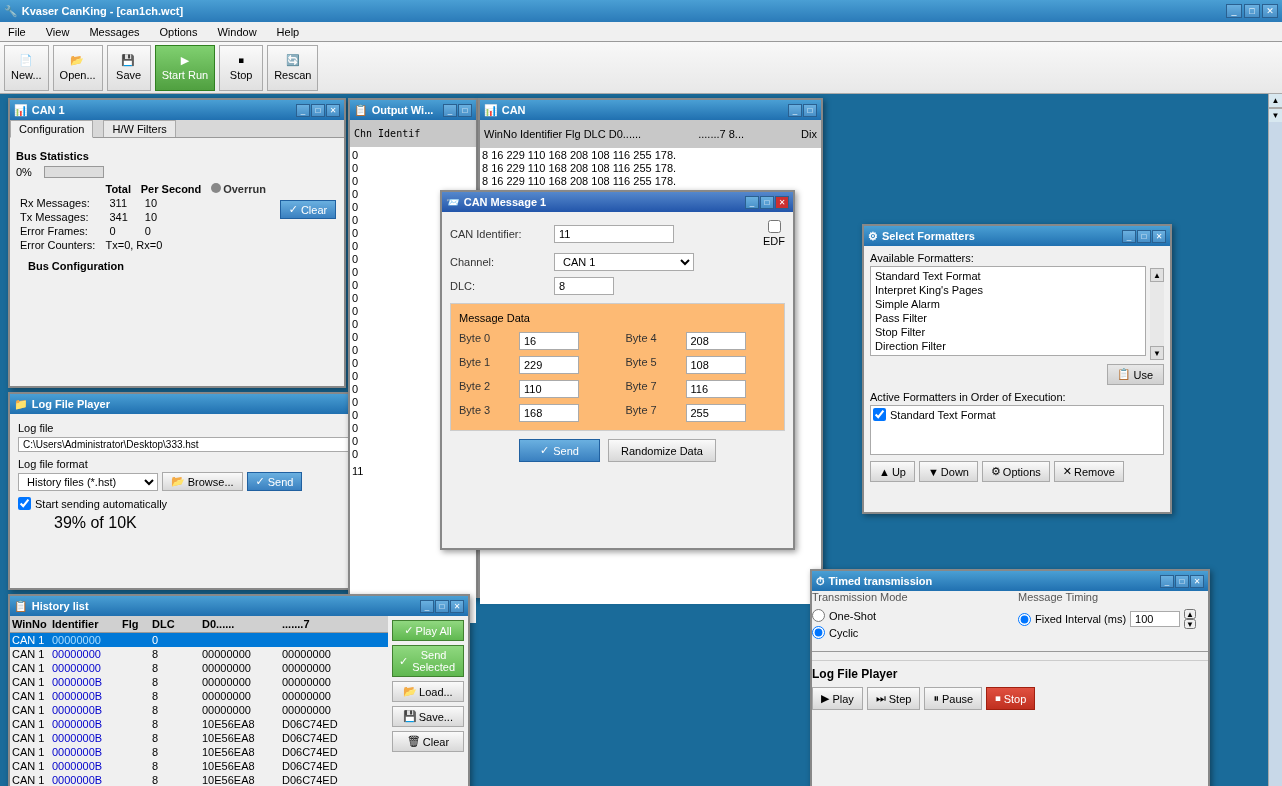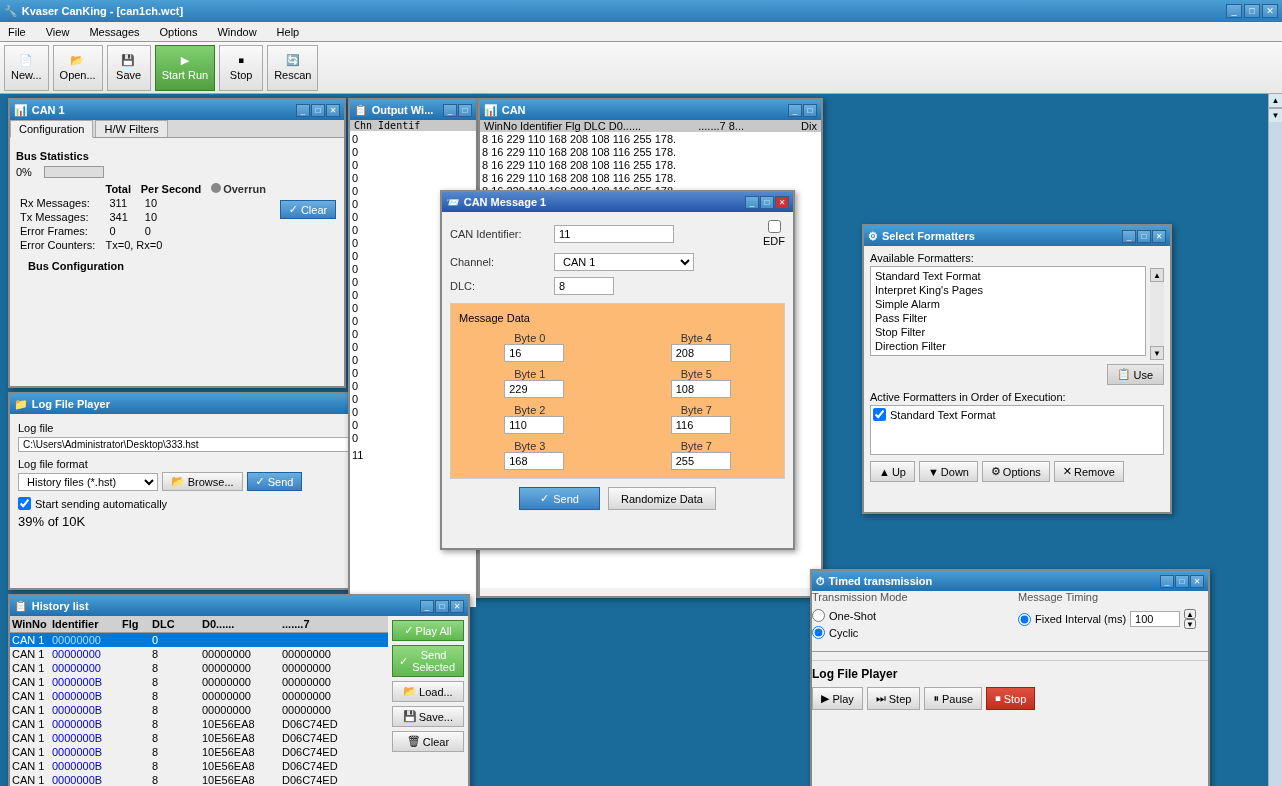--- a/index.html
+++ b/index.html
@@ -24,57 +24,57 @@
 
     
     .window { position: absolute; background: #f0f0f0; border: 2px solid #888; box-shadow: 2px 2px 6px rgba(0,0,0,0.4); }
     .window-titlebar { background: linear-gradient(to bottom, #4a9fd4, #2070b0); color: white; height: 20px; display: flex; align-items: center; justify-content: space-between; padding: 0 4px; font-size: 11px; font-weight: bold; cursor: move; }
     .window-titlebar-left { display: flex; align-items: center; gap: 4px; }
     .window-btns { display: flex; gap: 1px; }
     .win-btn { background: linear-gradient(to bottom, #6ab0e0, #4890c8); border: 1px solid #2a6090; color: white; width: 14px; height: 13px; font-size: 8px; cursor: pointer; display: flex; align-items: center; justify-content: center; }
 
     
     .can1-window { left: 8px; top: 4px; width: 338px; height: 290px; }
-    .tab-bar { background: #d8d8d8; display: flex; border-bottom: 1px solid #999; }
+    .tab-bar { background: #d8d8d8; display: flex; border-bottom: 1px solid #999; gap: 8px; }
     .tab { padding: 2px 8px; border: 1px solid #aaa; border-bottom: none; background: #e8e8e8; cursor: pointer; margin-right: 2px; font-size: 11px; }
     .tab.active { background: #f0f0f0; border-bottom: 1px solid #f0f0f0; margin-bottom: -1px; z-index: 1; }
     .window-content { padding: 6px; }
     .section-title { font-weight: bold; margin-bottom: 4px; margin-top: 6px; }
     .progress-bar-outer { background: #ddd; border: 1px solid #999; height: 12px; width: 60px; display: inline-block; vertical-align: middle; margin-left: 4px; }
     .progress-bar-inner { background: #4a9fd4; height: 100%; }
     .btn { background: linear-gradient(to bottom, #fafafa, #d8d8d8); border: 1px solid #aaa; padding: 2px 8px; cursor: pointer; display: flex; align-items: center; gap: 3px; font-size: 11px; }
     .btn-blue { background: linear-gradient(to bottom, #6ab0e0, #3a80c0); color: white; border: 1px solid #2060a0; }
     .bus-config { font-weight: bold; margin-top: 8px; margin-left: 12px; }
 
     
     .logfile-window { left: 8px; top: 298px; width: 412px; height: 198px; }
     .logfile-content { padding: 8px; }
     .field-row { display: flex; align-items: center; gap: 4px; margin-bottom: 6px; }
     .file-path { background: white; border: 1px solid #aaa; padding: 1px 4px; flex: 1; font-size: 10px; }
     .close-field-btn { background: #e0e0e0; border: 1px solid #aaa; width: 16px; height: 16px; font-size: 10px; cursor: pointer; display: flex; align-items: center; justify-content: center; }
     .select-box { background: white; border: 1px solid #aaa; padding: 1px 4px; font-size: 11px; width: 140px; }
     .checkbox-row { display: flex; align-items: center; gap: 4px; }
-    .progress-text { font-size: 13px; margin-top: 4px; }
+    .progress-text { font-size: 16px; margin-top: 4px; margin-left: 36px; }
 
     
     .output-window { left: 348px; top: 4px; width: 130px; height: 500px; }
     .output-content { background: white; padding: 2px; overflow: hidden; height: calc(100% - 20px); }
 
     
     .can-msg-window { left: 440px; top: 96px; width: 355px; height: 360px; z-index: 100; }
     .can-msg-content { padding: 8px; background: #f0f0f0; }
     .form-row { display: flex; align-items: center; margin-bottom: 6px; gap: 4px; }
     .form-label { min-width: 100px; color: #333; }
     .form-input { background: white; border: 1px solid #aaa; padding: 2px 4px; font-size: 11px; width: 120px; }
     .form-select { background: white; border: 1px solid #aaa; padding: 1px 4px; font-size: 11px; width: 140px; cursor: pointer; }
     .edf-check { display: flex; align-items: center; gap: 2px; margin-left: auto; flex-direction: column; }
     .msg-data-section { border: 1px solid #ccc; padding: 8px; margin: 8px 0; background: #fdba74; }
     .msg-data-title { font-size: 11px; margin-bottom: 8px; }
     .bytes-grid { display: grid; grid-template-columns: 1fr 1fr; gap: 6px 16px; }
-    .byte-row { display: flex; align-items: center; gap: 0; flex-direction: column; }
+    .byte-row { display: flex; gap: 20px; }
     .byte-label { min-width: 40px; color: #333; }
     .byte-input { background: white; border: 1px solid #aaa; padding: 2px 4px; width: 60px; font-size: 11px; }
     .dialog-btns { display: flex; gap: 8px; justify-content: center; margin-top: 8px; }
     .send-btn { background: linear-gradient(to bottom, #6ab0e0, #3a80c0); color: white; border: 1px solid #2060a0; padding: 4px 20px; cursor: pointer; font-size: 11px; display: flex; align-items: center; gap: 4px; }
     .rand-btn { background: linear-gradient(to bottom, #fafafa, #d8d8d8); border: 1px solid #aaa; padding: 4px 12px; cursor: pointer; font-size: 11px; }
 
     
     .history-window { left: 8px; top: 500px; width: 462px; height: 280px; }
     .history-content { display: flex; height: calc(100% - 20px); }
     .history-table { flex: 1; overflow: hidden; }
@@ -107,21 +107,21 @@
     .timed-col-title { font-size: 11px; color: #555; margin-bottom: 6px; }
     .radio-row { display: flex; align-items: center; gap: 4px; margin-bottom: 4px; font-size: 11px; }
     .timing-input { background: white; border: 1px solid #aaa; padding: 1px 4px; width: 50px; font-size: 11px; }
     .timed-logfile { font-weight: bold; font-size: 12px; margin: 8px 0 6px; border-top: 1px solid #ccc; padding-top: 6px; }
     .playback-btns { display: flex; gap: 4px; }
     .play-btn { background: linear-gradient(to bottom, #fafafa, #d8d8d8); border: 1px solid #aaa; padding: 4px 8px; cursor: pointer; font-size: 11px; display: flex; align-items: center; gap: 3px; }
     .stop-play-btn { background: linear-gradient(to bottom, #e05040, #c03020); color: white; border: 1px solid #a02010; }
 
     .divider { border: none; border-top: 1px solid #999; margin: 4px 0; }
 
-    .can-header-row { background: #c8c8c8; font-size: 10px; font-family: monospace; padding: 0 4px; }
+    .can-header-row { background: #c8c8c8; font-size: 10px; font-family: monospace; padding: 8px 4px; }
   </style>
 </head>
 <body>
 
 <div class="title-bar">
   <div class="title-bar-left">
     <span>🔧</span>
     <span>Kvaser CanKing - [can1ch.wct]</span>
   </div>
   <div class="title-bar-right">

